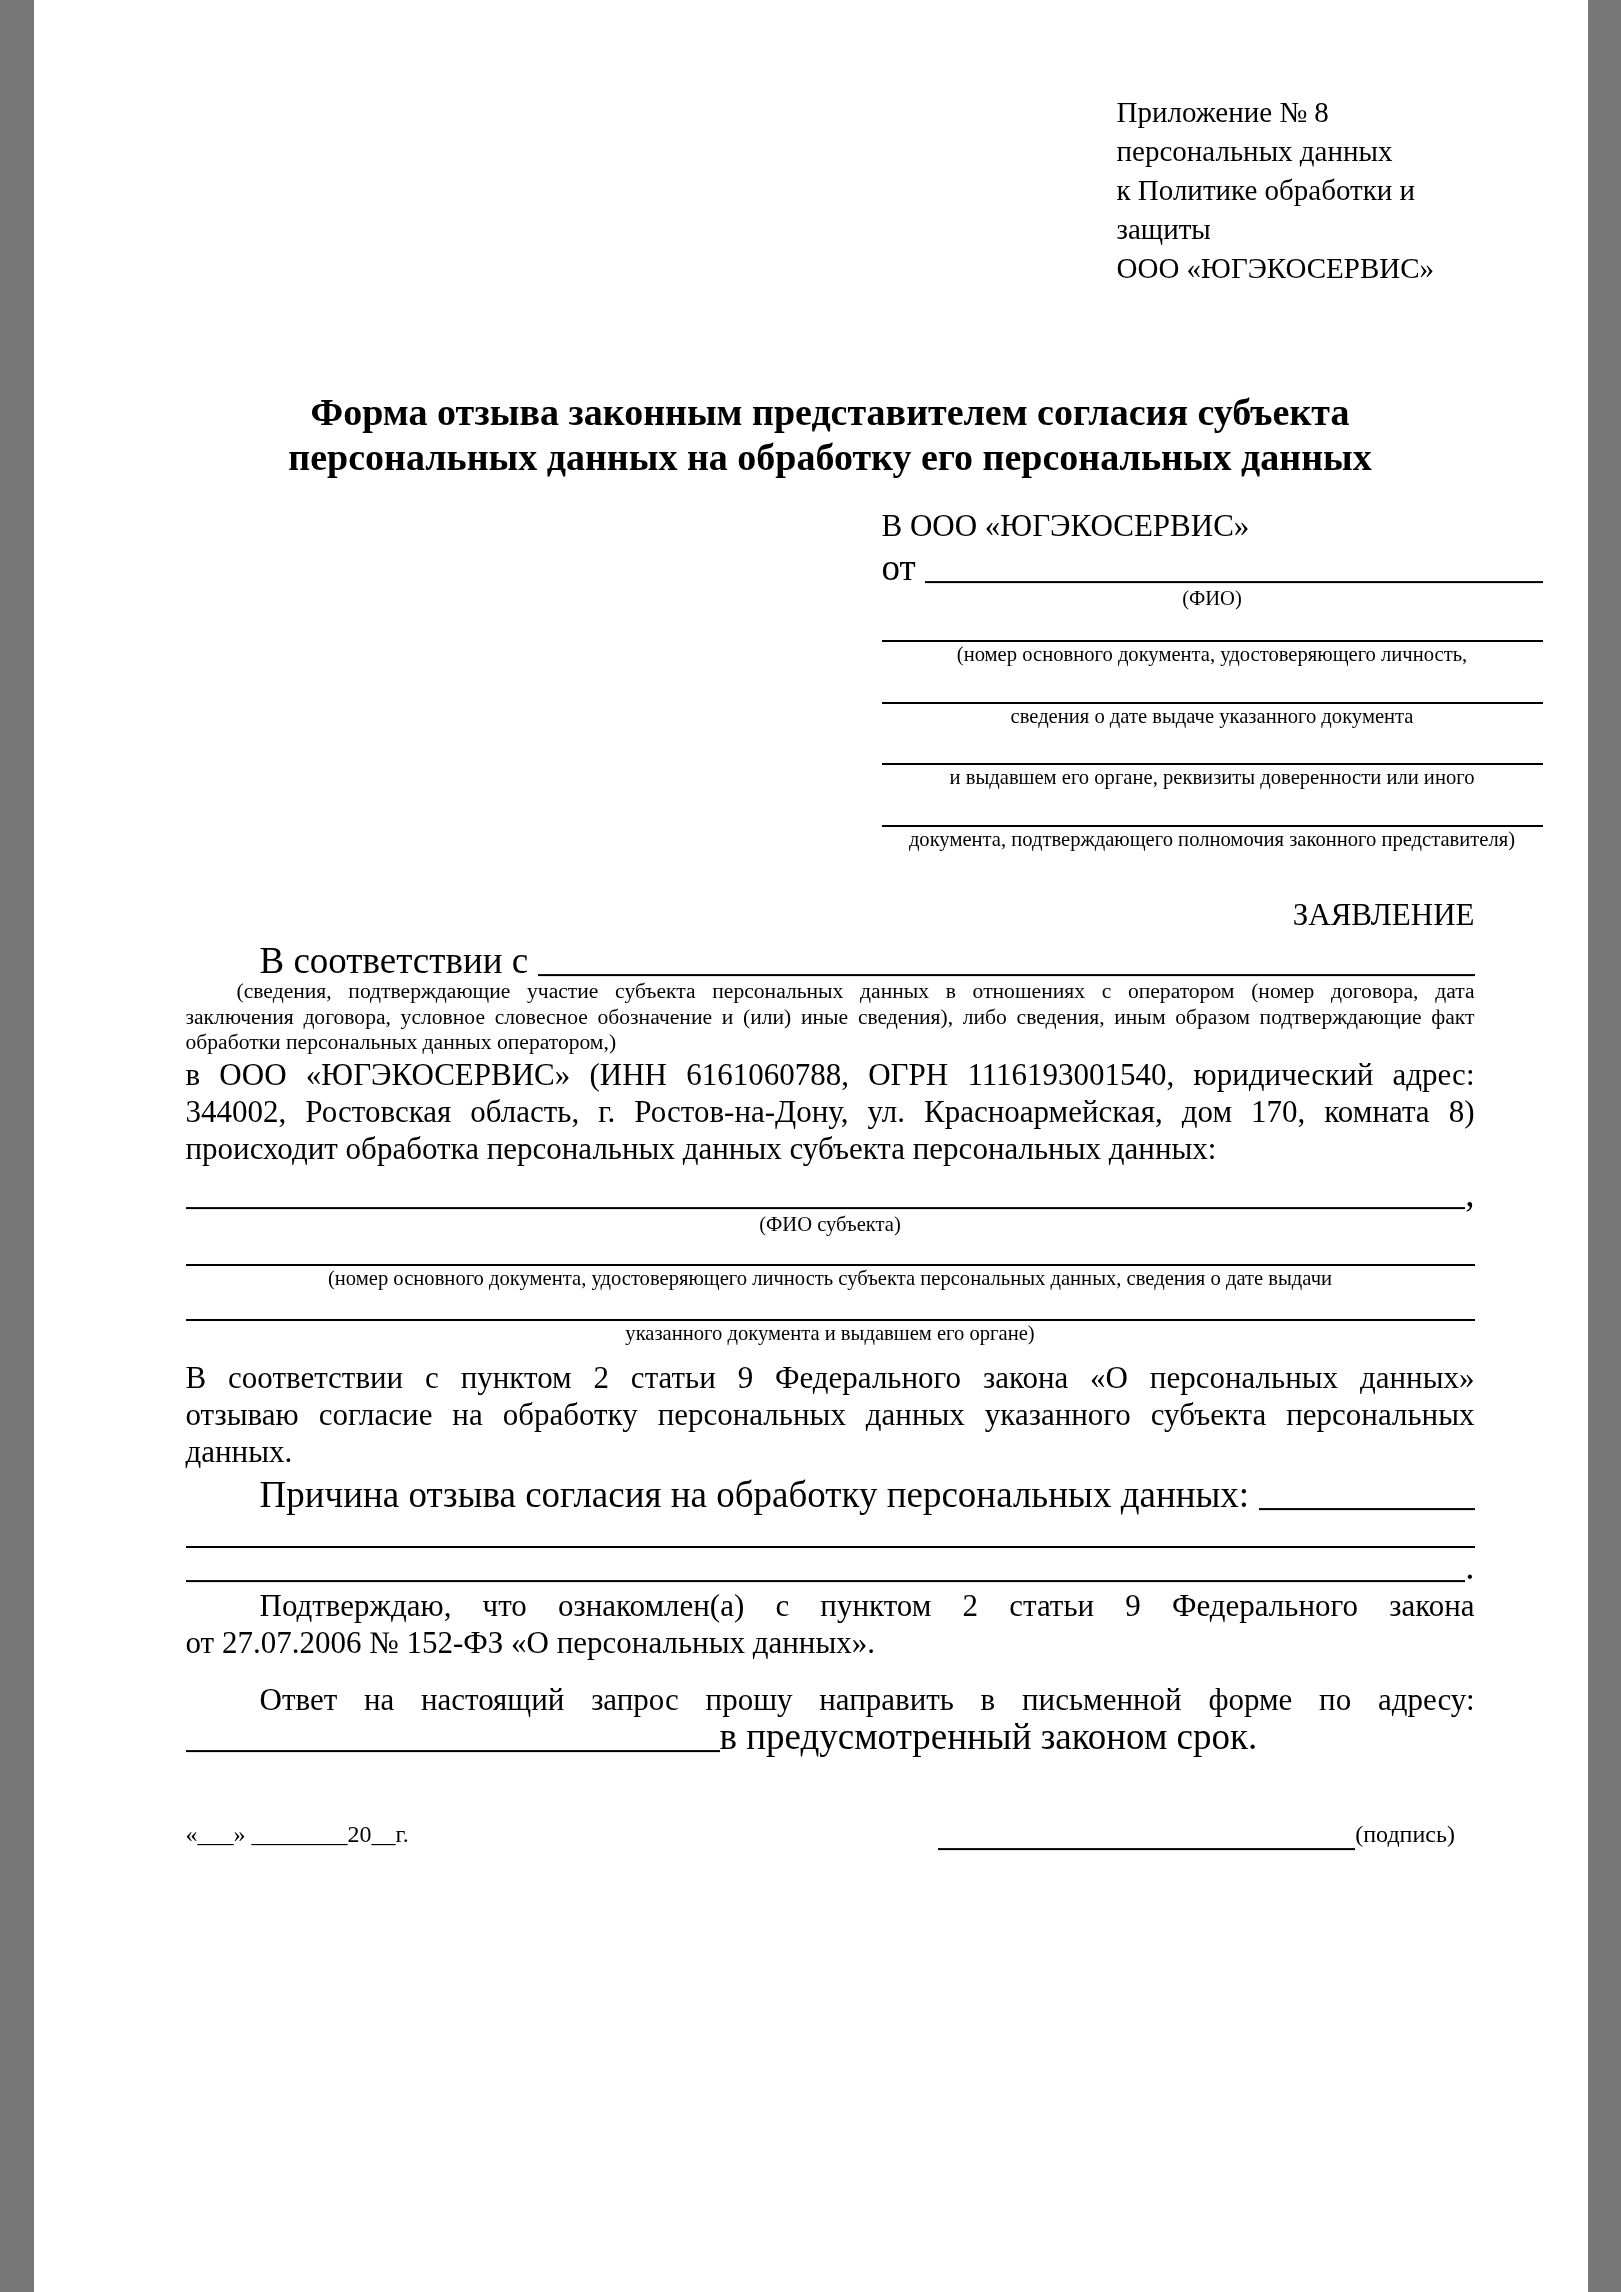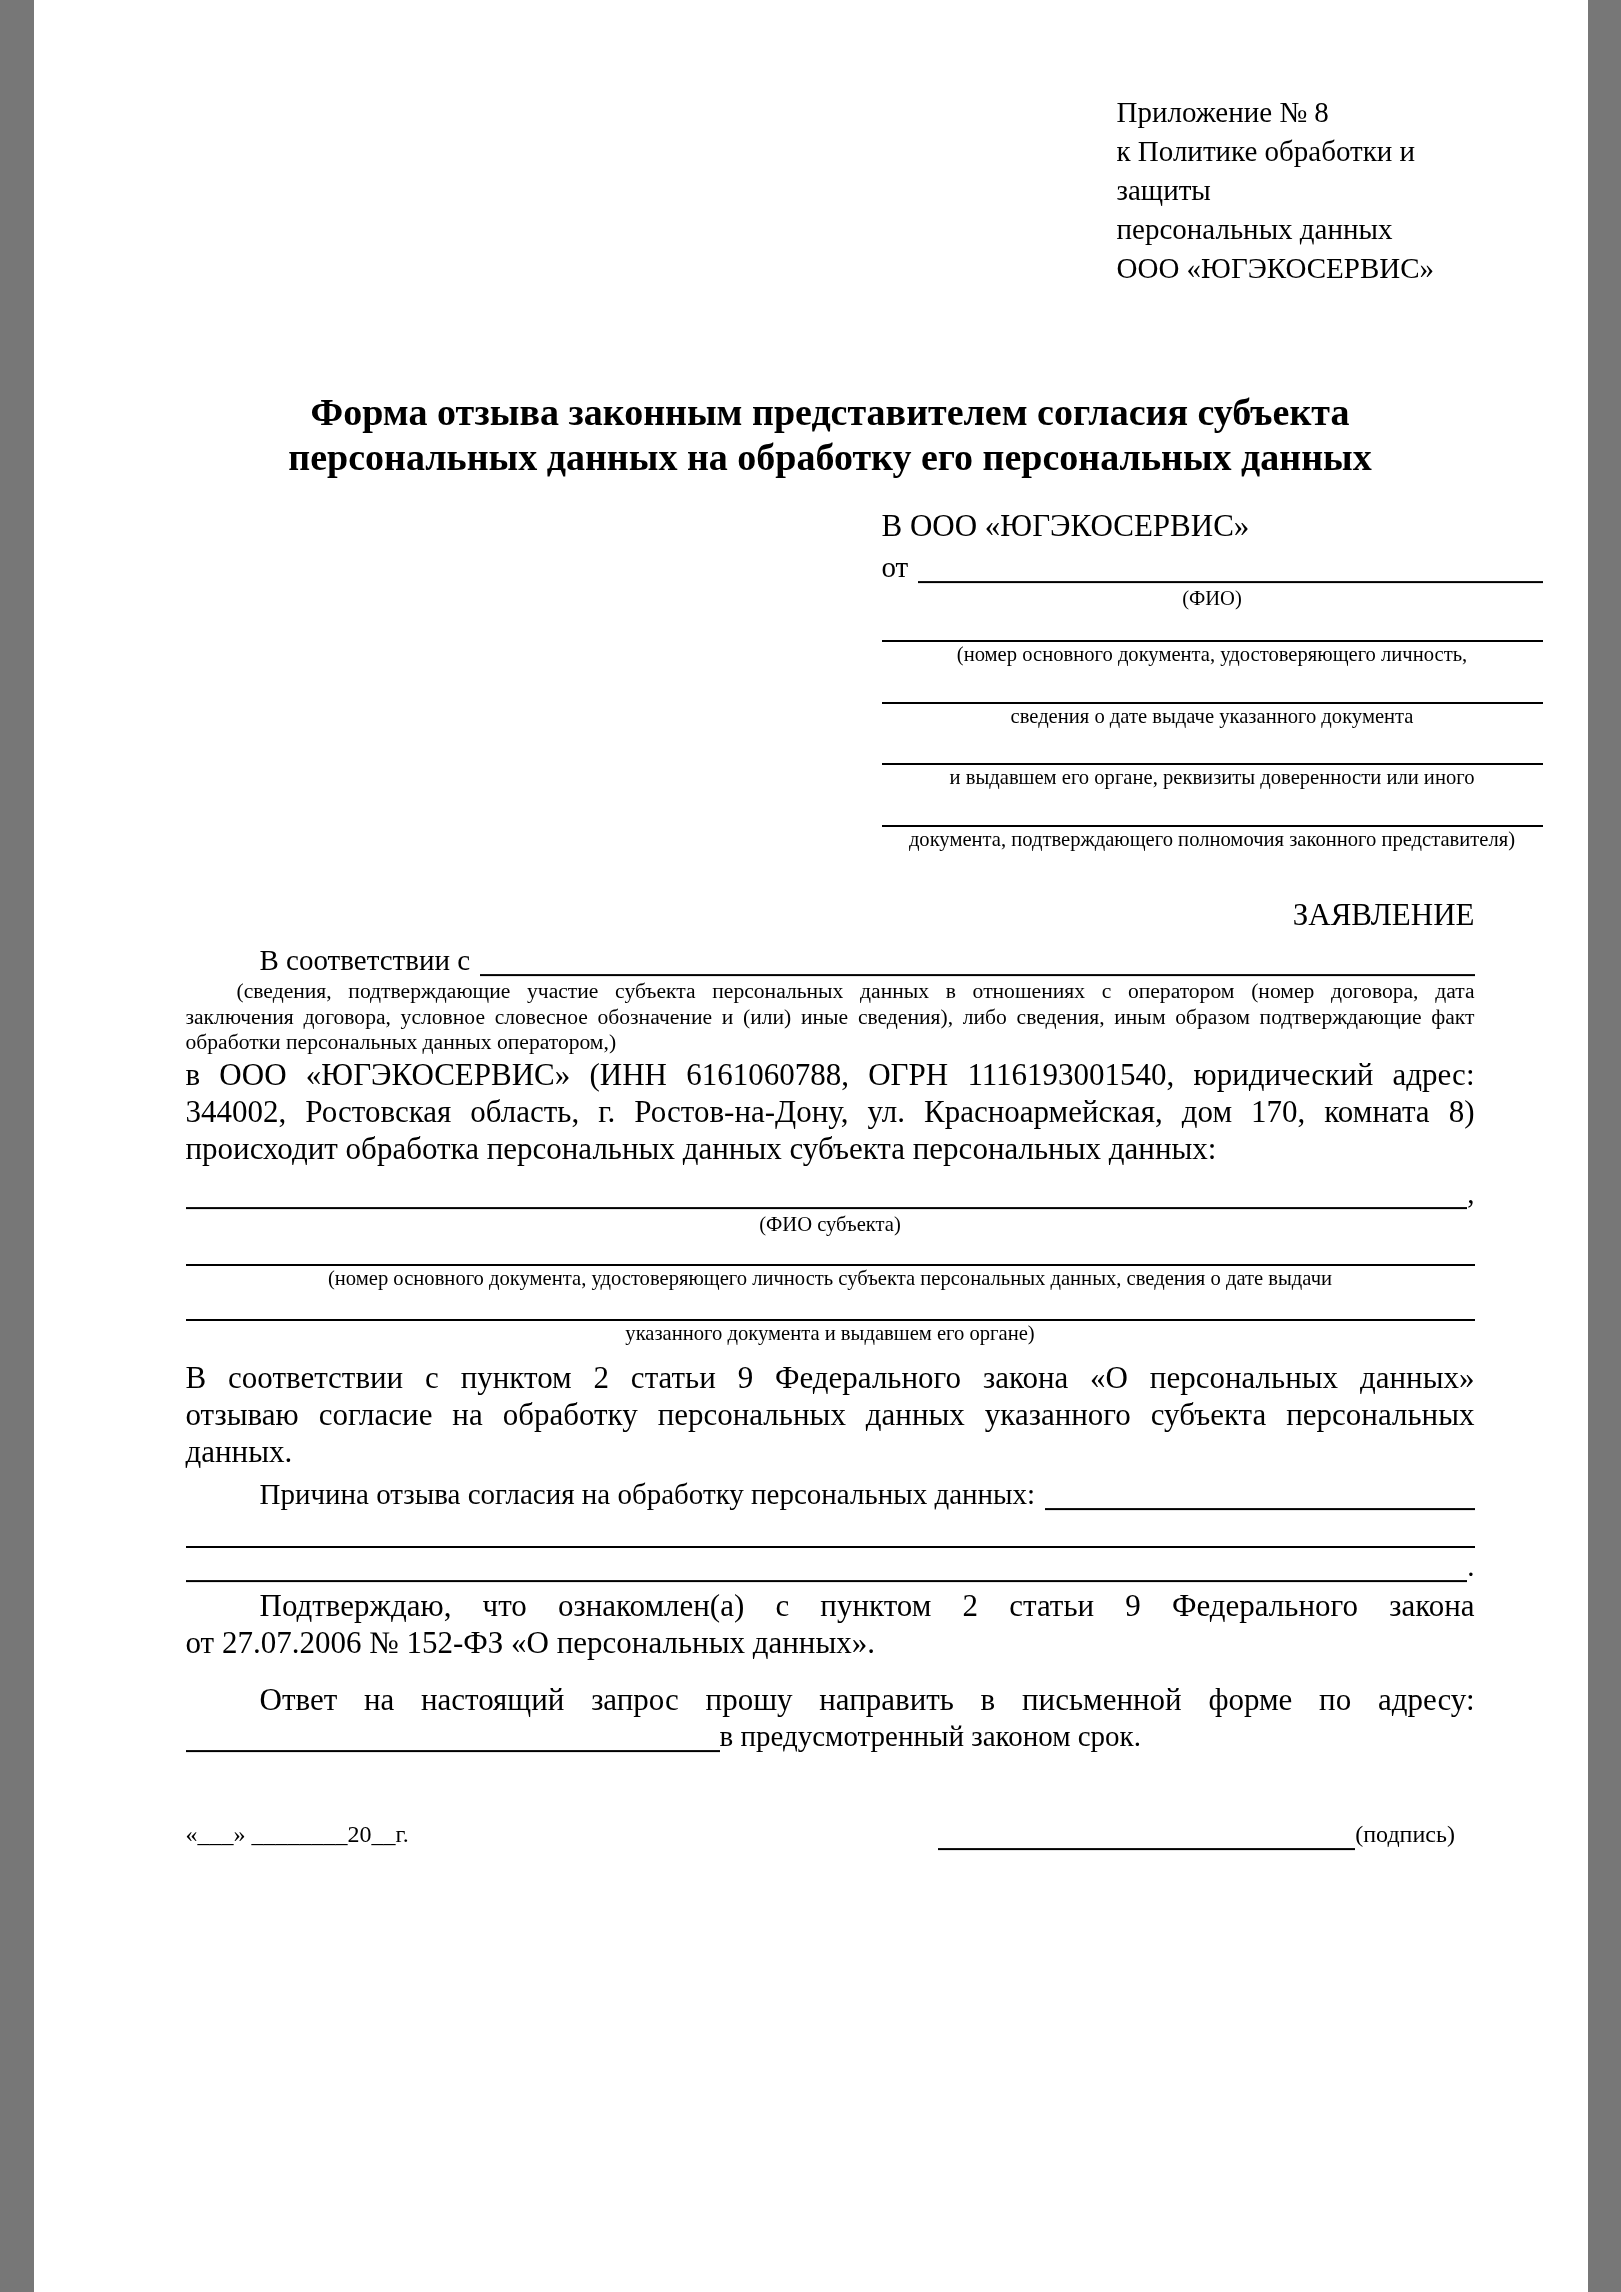--- a/index.html
+++ b/index.html
@@ -12,21 +12,21 @@
     padding:93px 113px 0 152px;
     font-family:"Liberation Serif","DejaVu Serif",serif;
     color:#000;
     overflow:hidden;
   }
   .hdr{margin-left:931px;font-size:29px;line-height:39px;}
   .title{margin-top:102px;text-align:center;font-weight:bold;font-size:38px;line-height:45px;}
   .addr{margin-top:26px;margin-left:696px;width:661px;}
   .addr .to{font-size:31px;line-height:39px;}
   .p{font-size:31px;line-height:37px;}
-  .row{display:flex;align-items:stretch;font-size:29px;line-height:37px;}
+  .row{display:flex;align-items:stretch;font-size:37px;line-height:37px;}
   .row .lbl{white-space:nowrap;}
   .fill{flex:1 1 auto;border-bottom:2.9px solid #000;transform:translateY(-2.9px);margin-left:9.8px;}
   .seg{border-bottom:2.9px solid #000;transform:translateY(-2.9px);}
   .blank{border-bottom:2.9px solid #000;height:0;box-sizing:content-box;}
   .cap{font-size:20.6px;line-height:24.5px;text-align:center;}
   .note{font-size:21.6px;line-height:25.5px;}
   .just{text-align:justify;text-align-last:justify;}
   .ind{text-indent:74px;}
   .ind-sm{text-indent:51px;}
   .mL75{margin-left:74px;}
@@ -34,22 +34,22 @@
   .sig-group{display:flex;align-items:stretch;margin-right:19.6px;}
   .sig-line{width:417px;border-bottom:2.9px solid #000;transform:translateY(-2.9px);}
 </style>
 </head>
 <body>
 
 <div class="page">
 
   <div class="hdr">
     <div>Приложение № 8</div>
+    <div>персональных данных</div>
     <div>к Политике обработки и защиты</div>
-    <div>персональных данных</div>
     <div>ООО «ЮГЭКОСЕРВИС»</div>
   </div>
 
   <div class="title">
     <div>Форма отзыва законным представителем согласия субъекта</div>
     <div>персональных данных на обработку его персональных данных</div>
   </div>
 
   <div class="addr">
     <div class="to">В ООО «ЮГЭКОСЕРВИС»</div>

